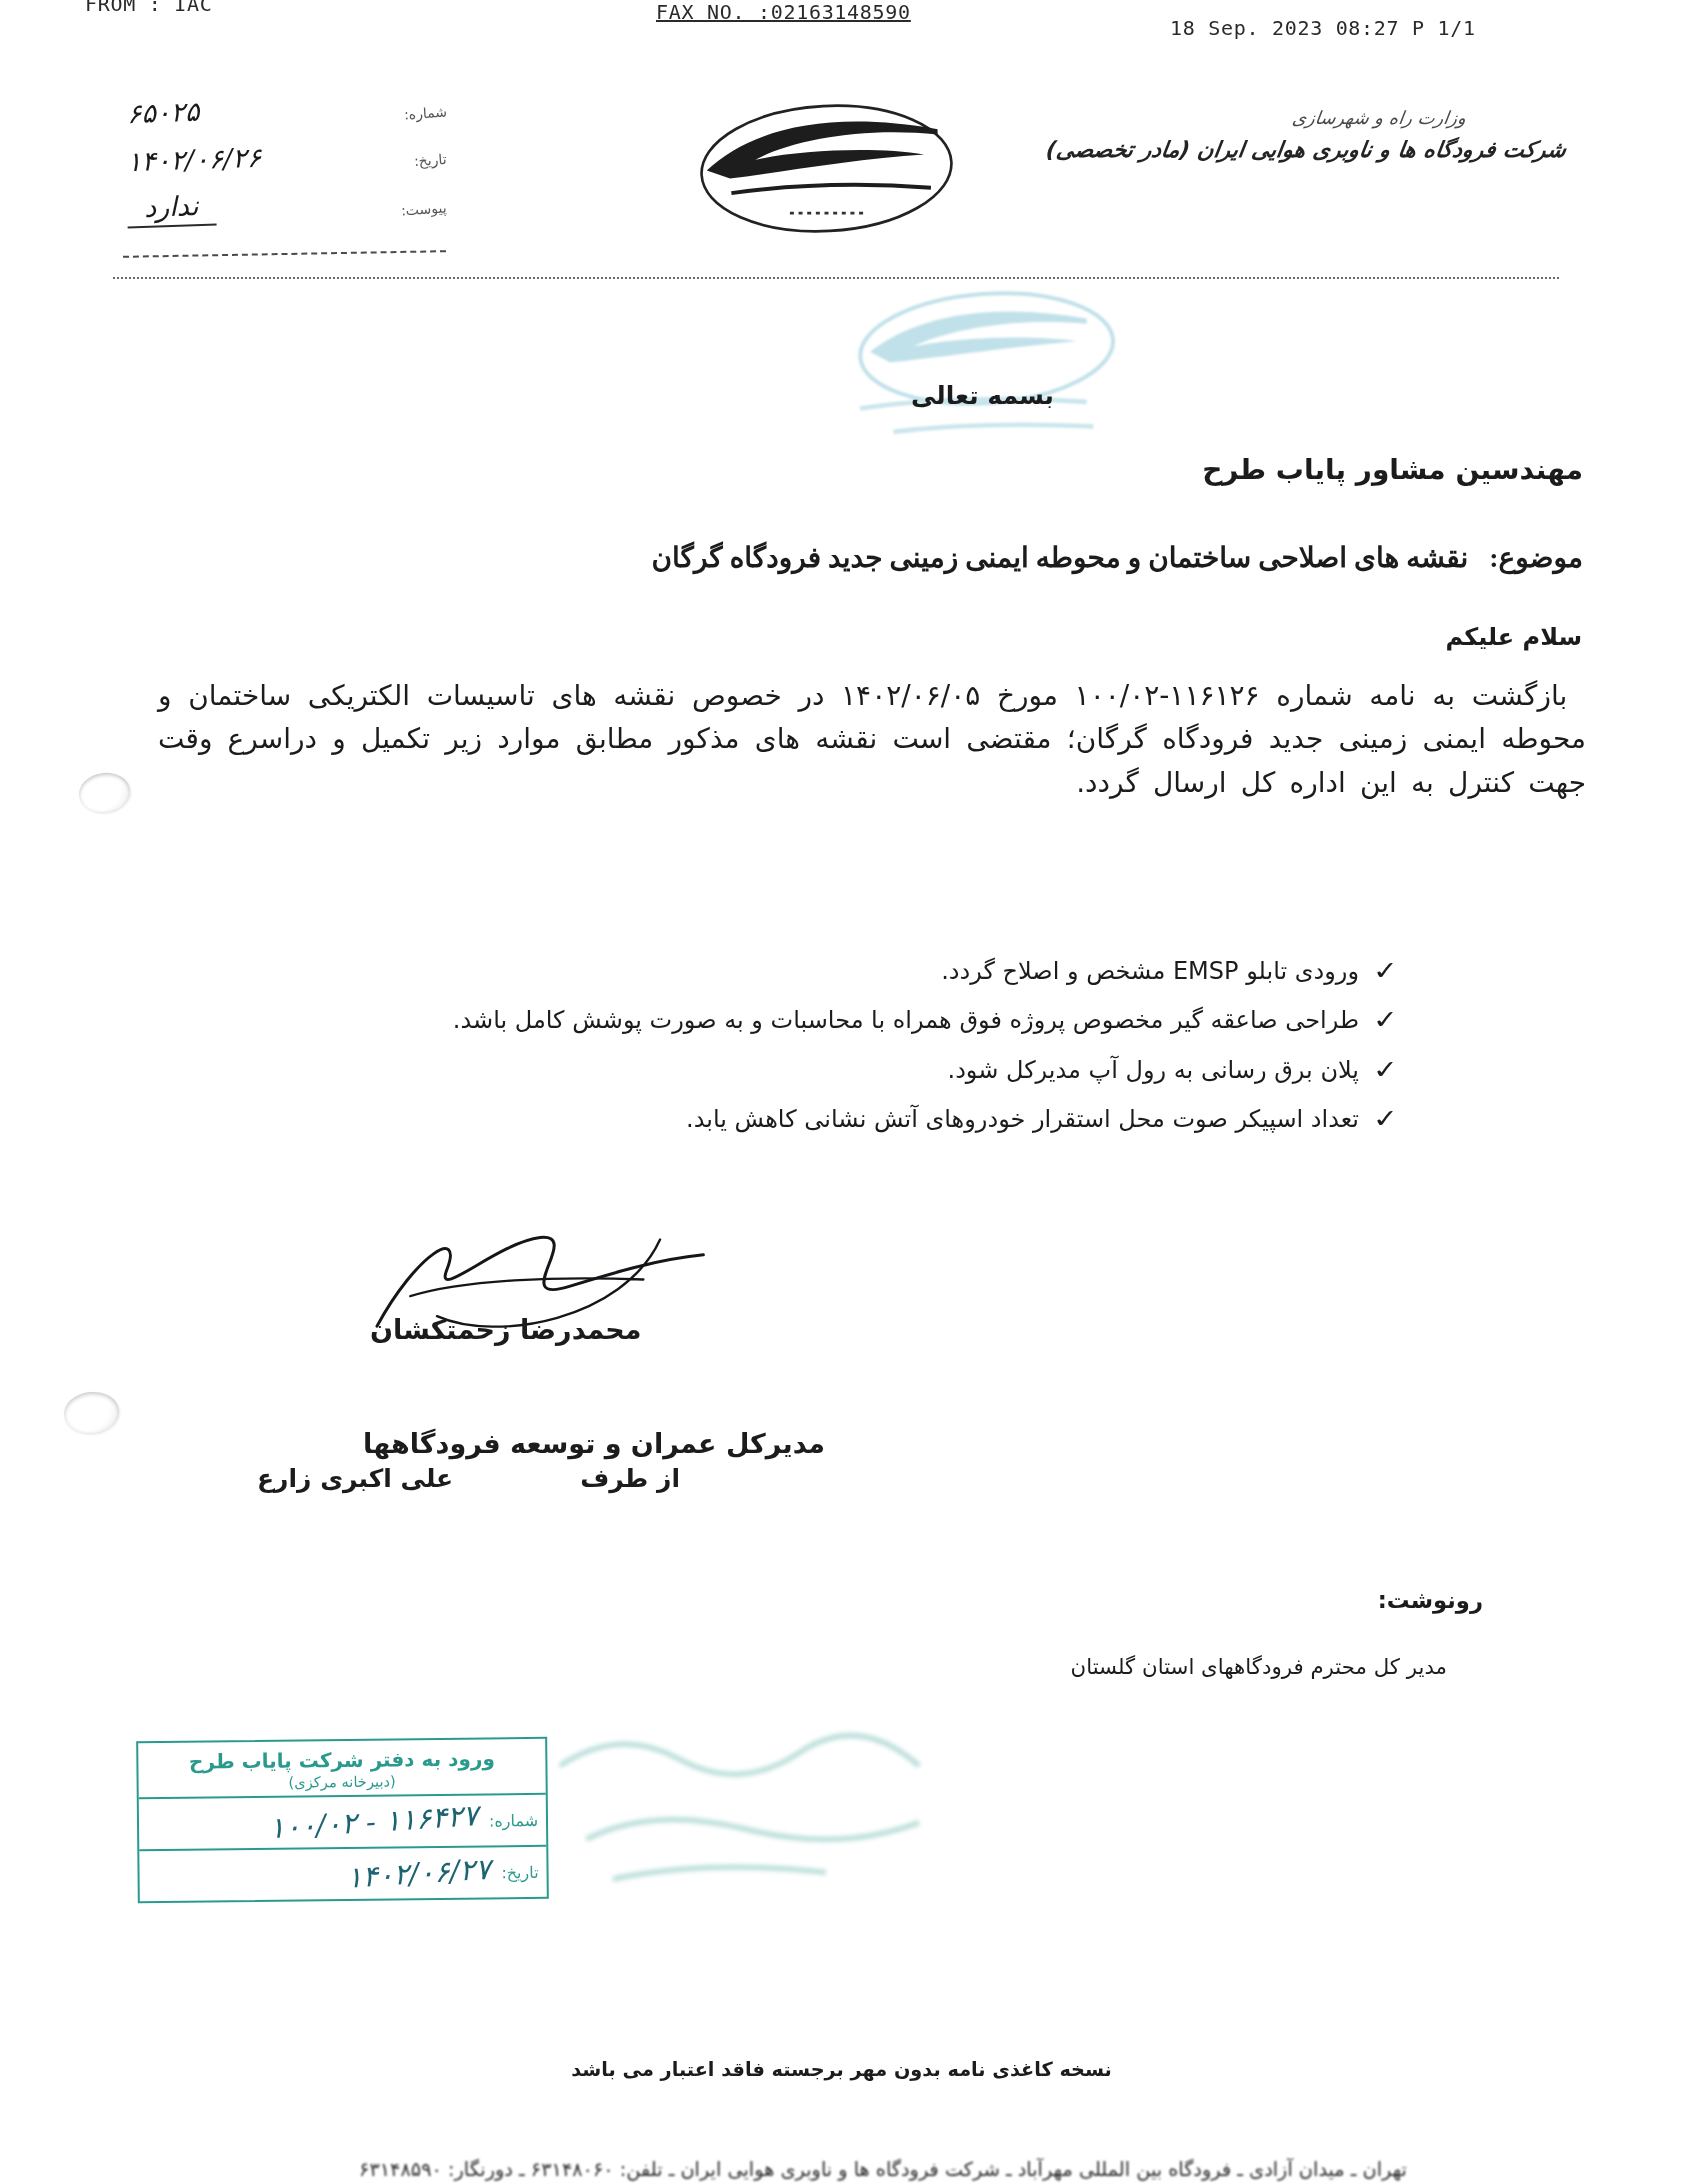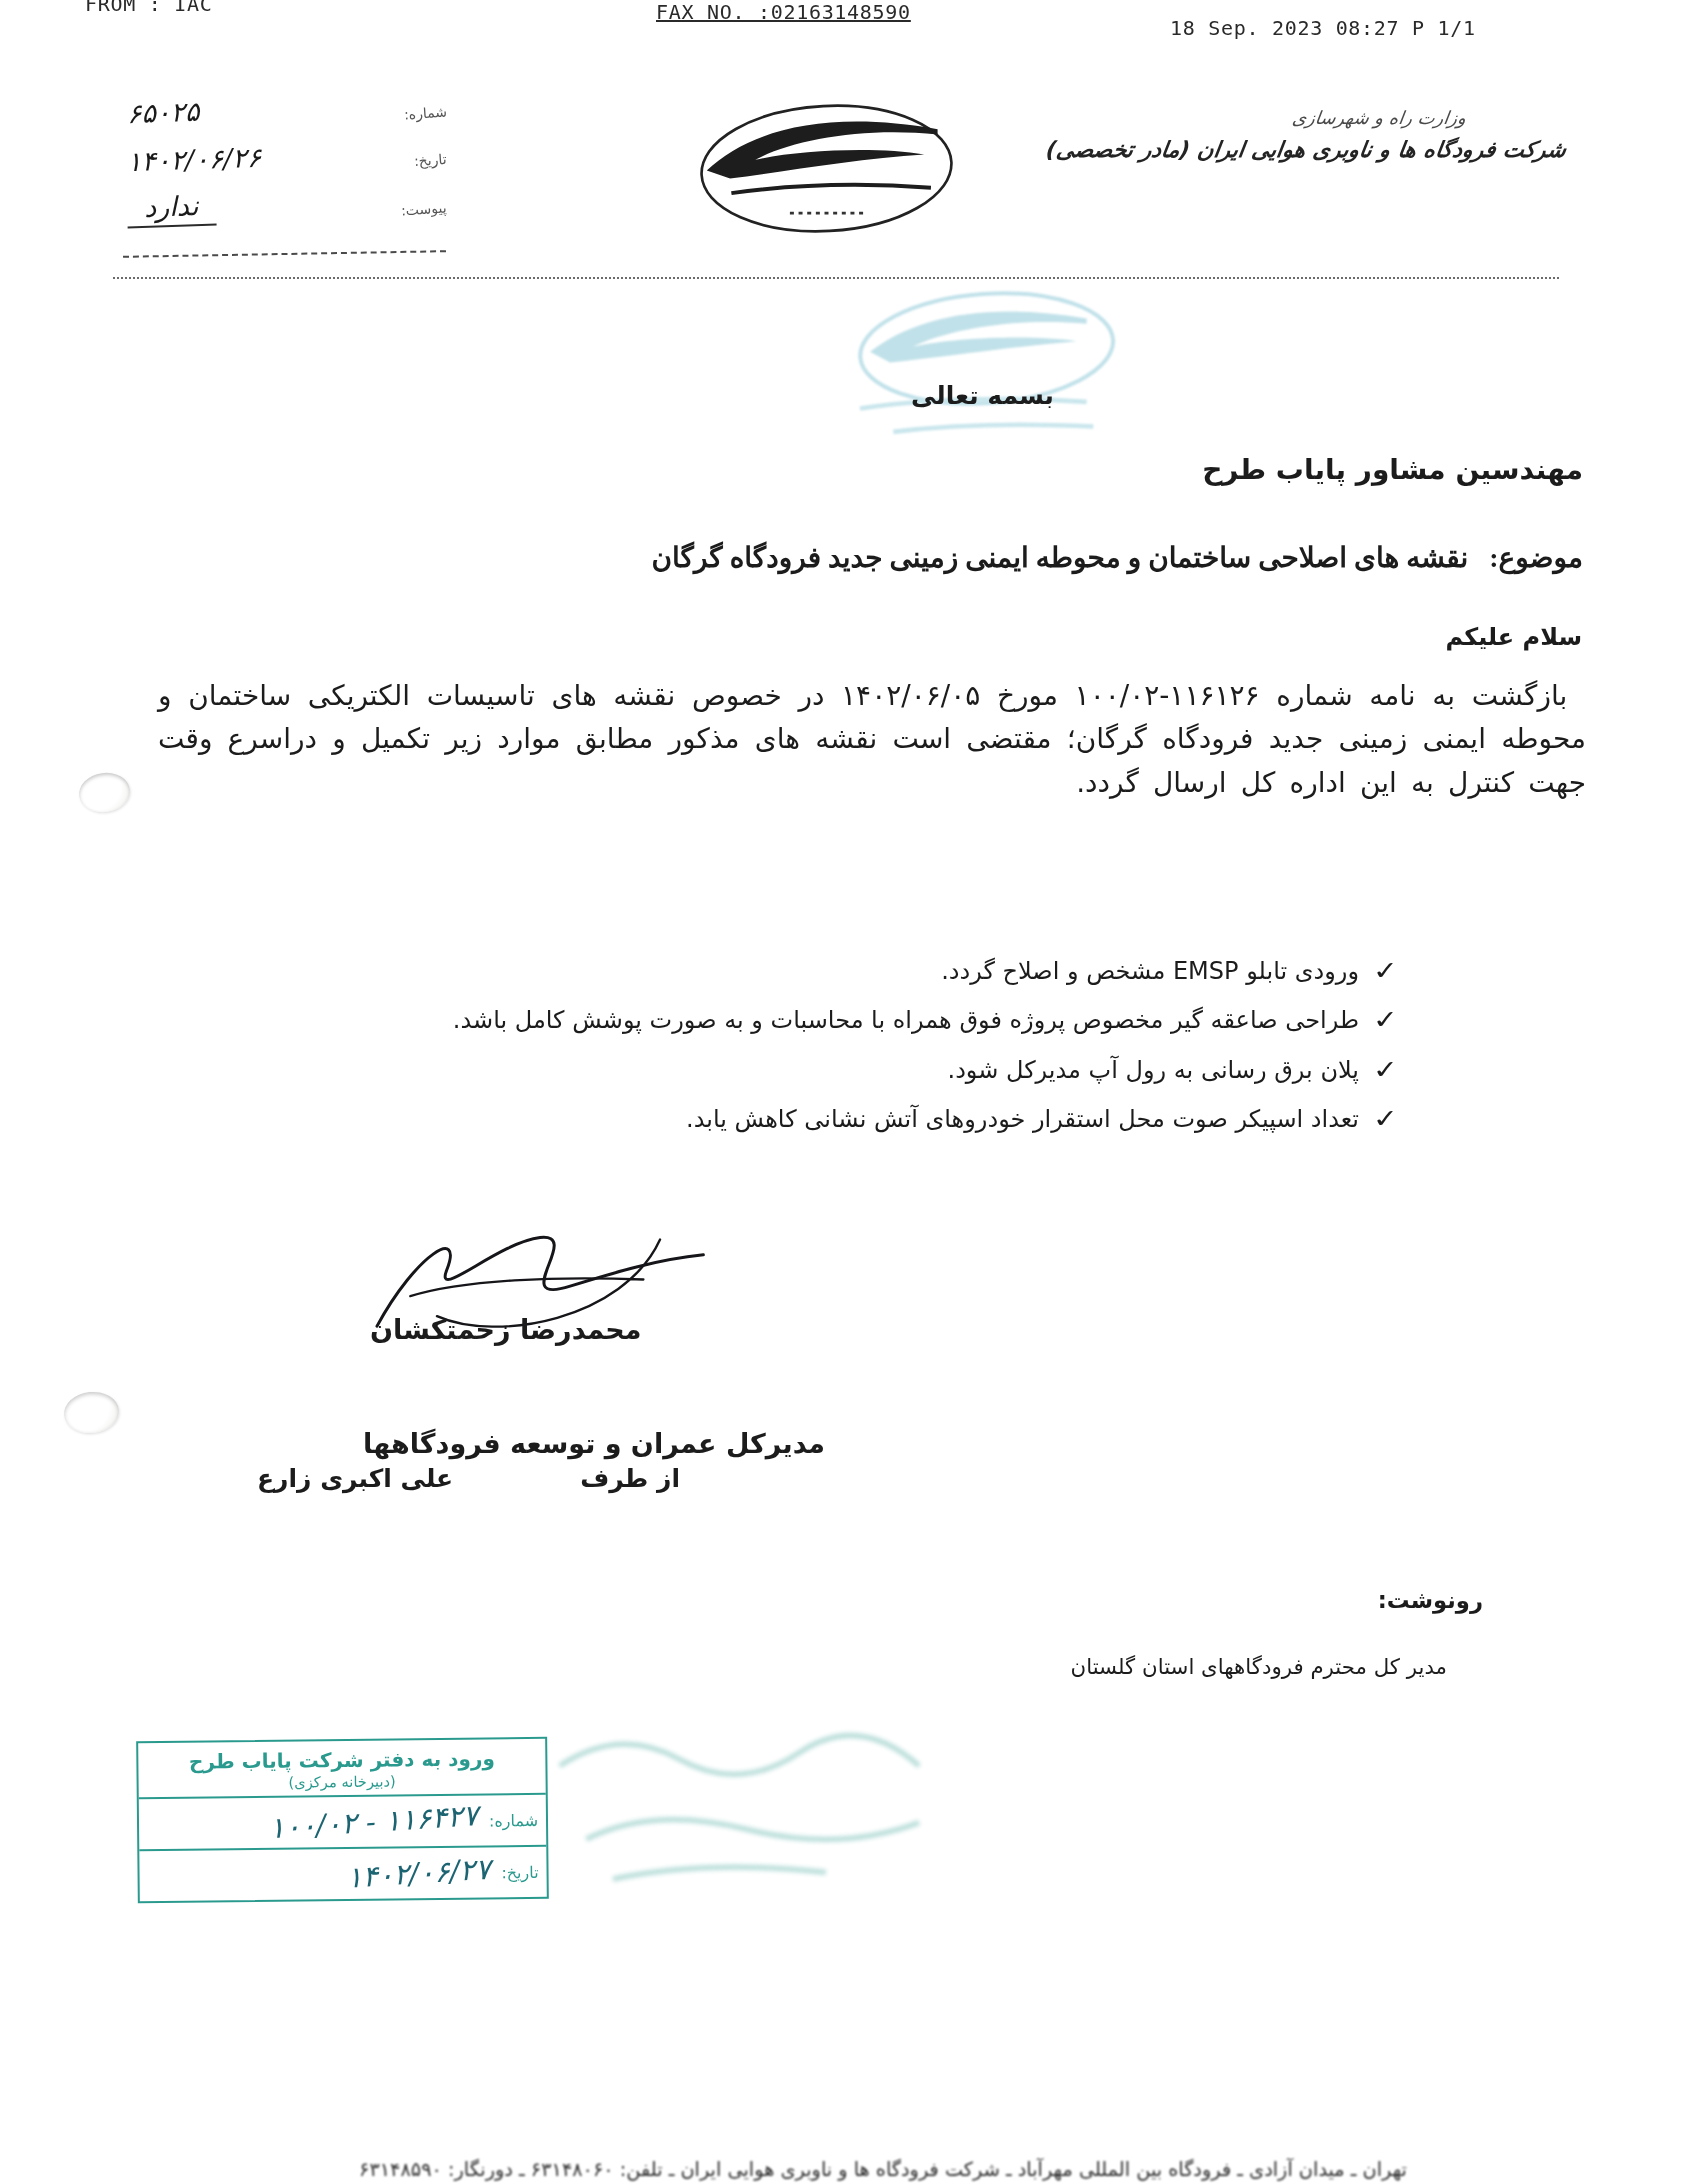--- a/index.html
+++ b/index.html
@@ -182,19 +182,20 @@
     <div class="stamp-row">
       <span class="stamp-label">شماره:</span>
       <span class="stamp-hand">۱۱۶۴۲۷ - ۱۰۰/۰۲</span>
     </div>
     <div class="stamp-row">
       <span class="stamp-label">تاریخ:</span>
       <span class="stamp-hand">۱۴۰۲/۰۶/۲۷</span>
     </div>
   </div>
 
+  <div class="abs footer-note">نسخه کاغذی نامه بدون مهر برجسته فاقد اعتبار می باشد</div>
   <div class="abs footer-address">تهران ـ میدان آزادی ـ فرودگاه بین المللی مهرآباد ـ شرکت فرودگاه ها و ناوبری هوایی ایران ـ تلفن: ۶۳۱۴۸۰۶۰ ـ دورنگار: ۶۳۱۴۸۵۹۰</div>
 
   <div class="abs hole hole1"></div>
   <div class="abs hole hole2"></div>
 
 </div>
 
 
 </body></html>

